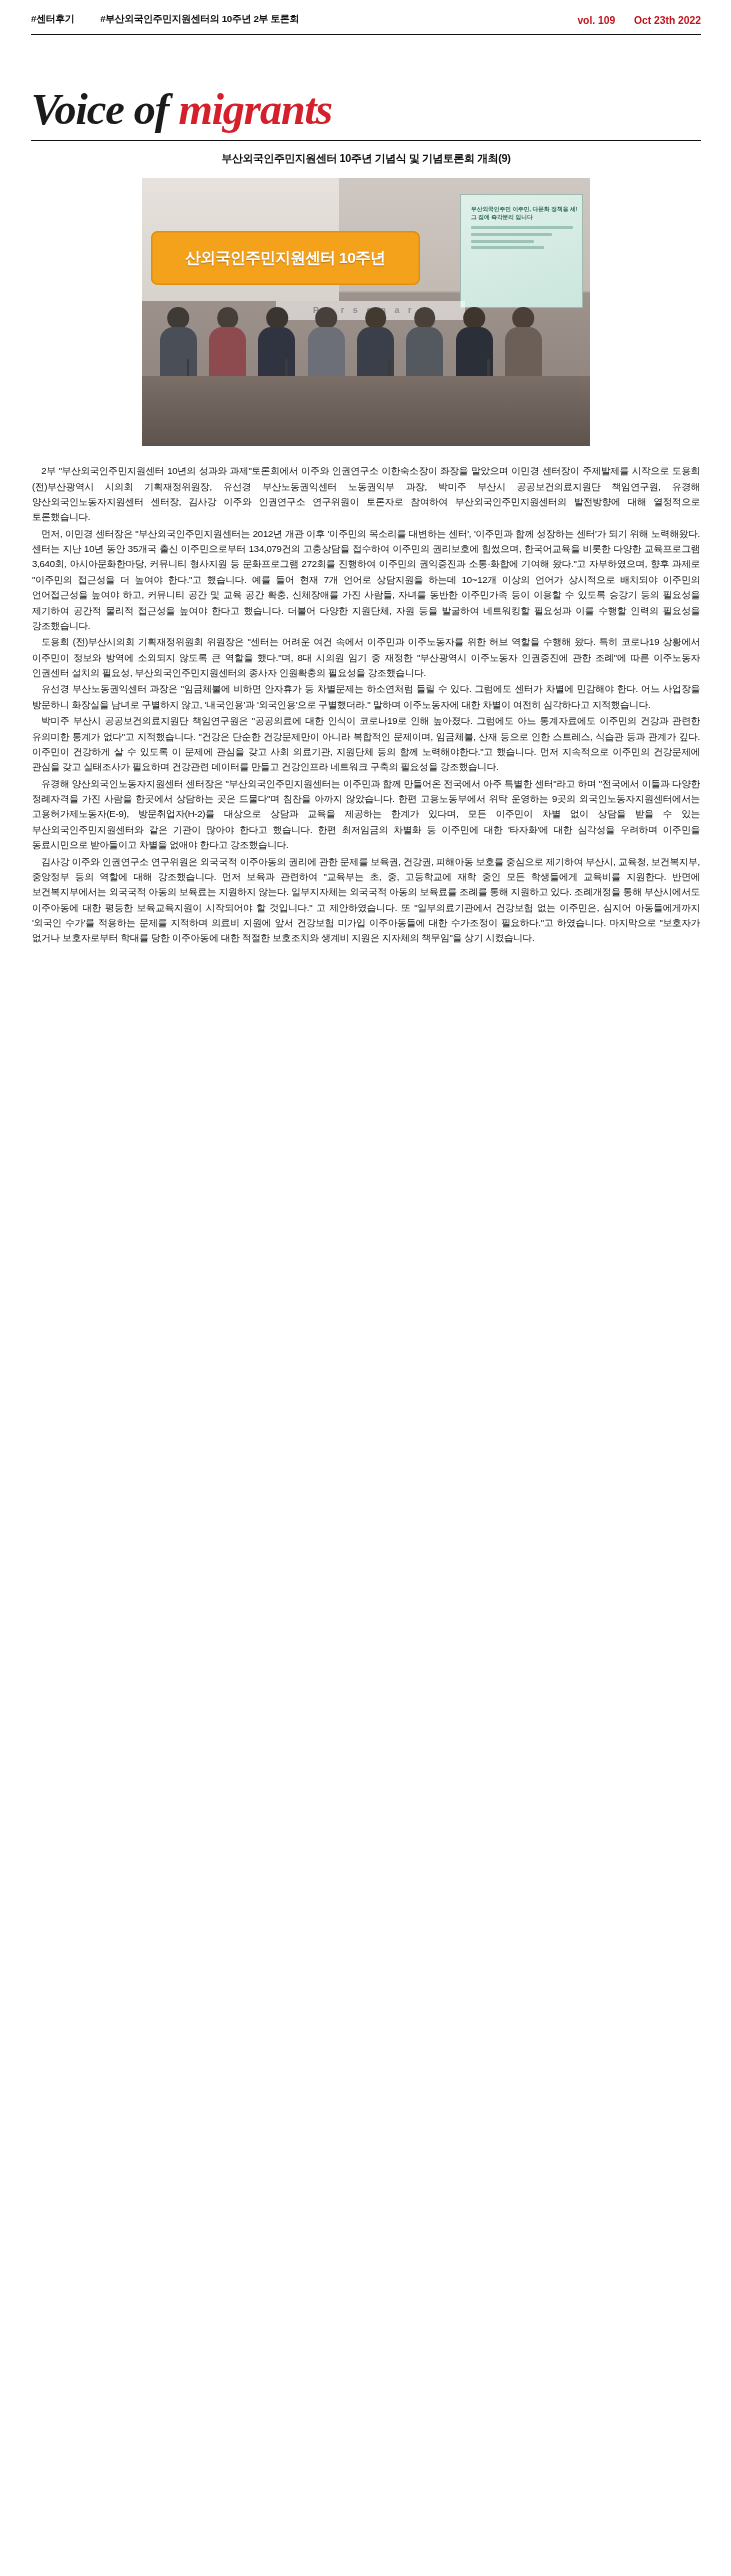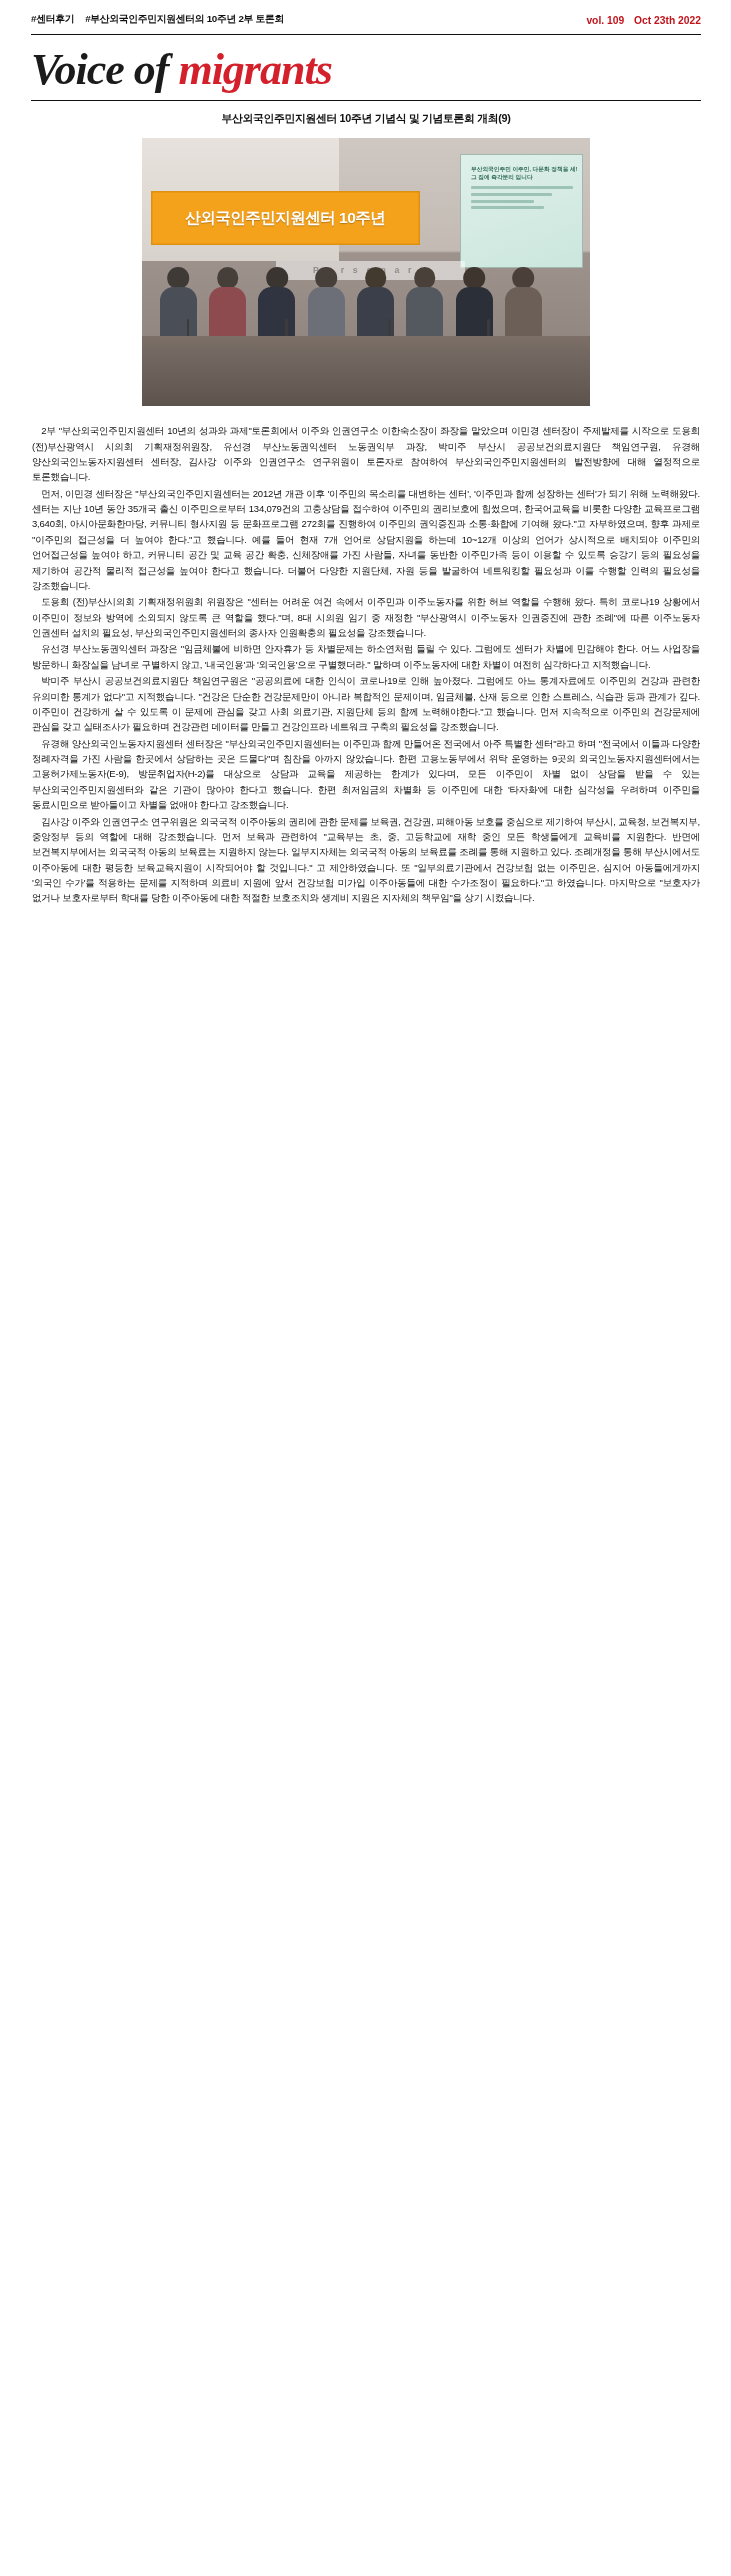--- a/index.html
+++ b/index.html
@@ -22,54 +22,55 @@
   }
   
   .topbar {
     display: flex;
     align-items: flex-end;
     justify-content: space-between;
     padding: 13.4px 31px 3.1px 31px;
   }
   .tags {
     display: flex;
-    gap: 11px;
+    gap: 26px;
     align-items: flex-end;
   }
   .tag {
     font-size: 9.8px;
     font-weight: bold;
     color: #111111;
     letter-spacing: -0.3px;
   }
   .issue {
     font-size: 10.3px;
     font-weight: bold;
     color: #c0141c;
     letter-spacing: 0px;
     white-space: nowrap;
   }
-  .issue .issue-no { margin-right: 7px; text-align: center; }
+  .issue .issue-no { margin-right: 16px; text-align: center; }
   .rule-top {
     height: 1.5px;
     background: #111111;
     margin: 4.1px 31px 0 31px;
   }
   
   .masthead {
     padding: 13.4px 31px 0 31px;
   }
   .masthead-title {
     font-family: "Liberation Serif", serif;
     font-size: 44px;
     font-weight: bold;
     font-style: italic;
     letter-spacing: -1px;
     line-height: 1.0;
     color: #1b1b1b;
+    margin-top: 40px;
   }
   .masthead-title .hl { color: #d4202a; }
   .rule-under-mast {
     height: 1.5px;
     background: #111111;
     margin: 7.2px 31px 0 31px;
   }
   .subhead {
     text-align: center;
     font-size: 10.8px;
@@ -97,21 +98,21 @@
     position: absolute; left: 0; top: 0; width: 44%; height: 46%;
     background: linear-gradient(180deg,#e7e2dd,#d8d2cc);
   }
   .banner {
     position: absolute;
     left: 2%;
     top: 20%;
     width: 60%;
     height: 20%;
     background: #f4a11c;
-    border-radius: 0;
+    border-radius: 7px;
     box-shadow: inset 0 0 0 1.5px #e0900f;
     display: flex;
     align-items: center;
     justify-content: center;
   }
   .banner-text {
     color: #ffffff;
     font-size: 15.5px;
     font-weight: bold;
     letter-spacing: -0.5px;

